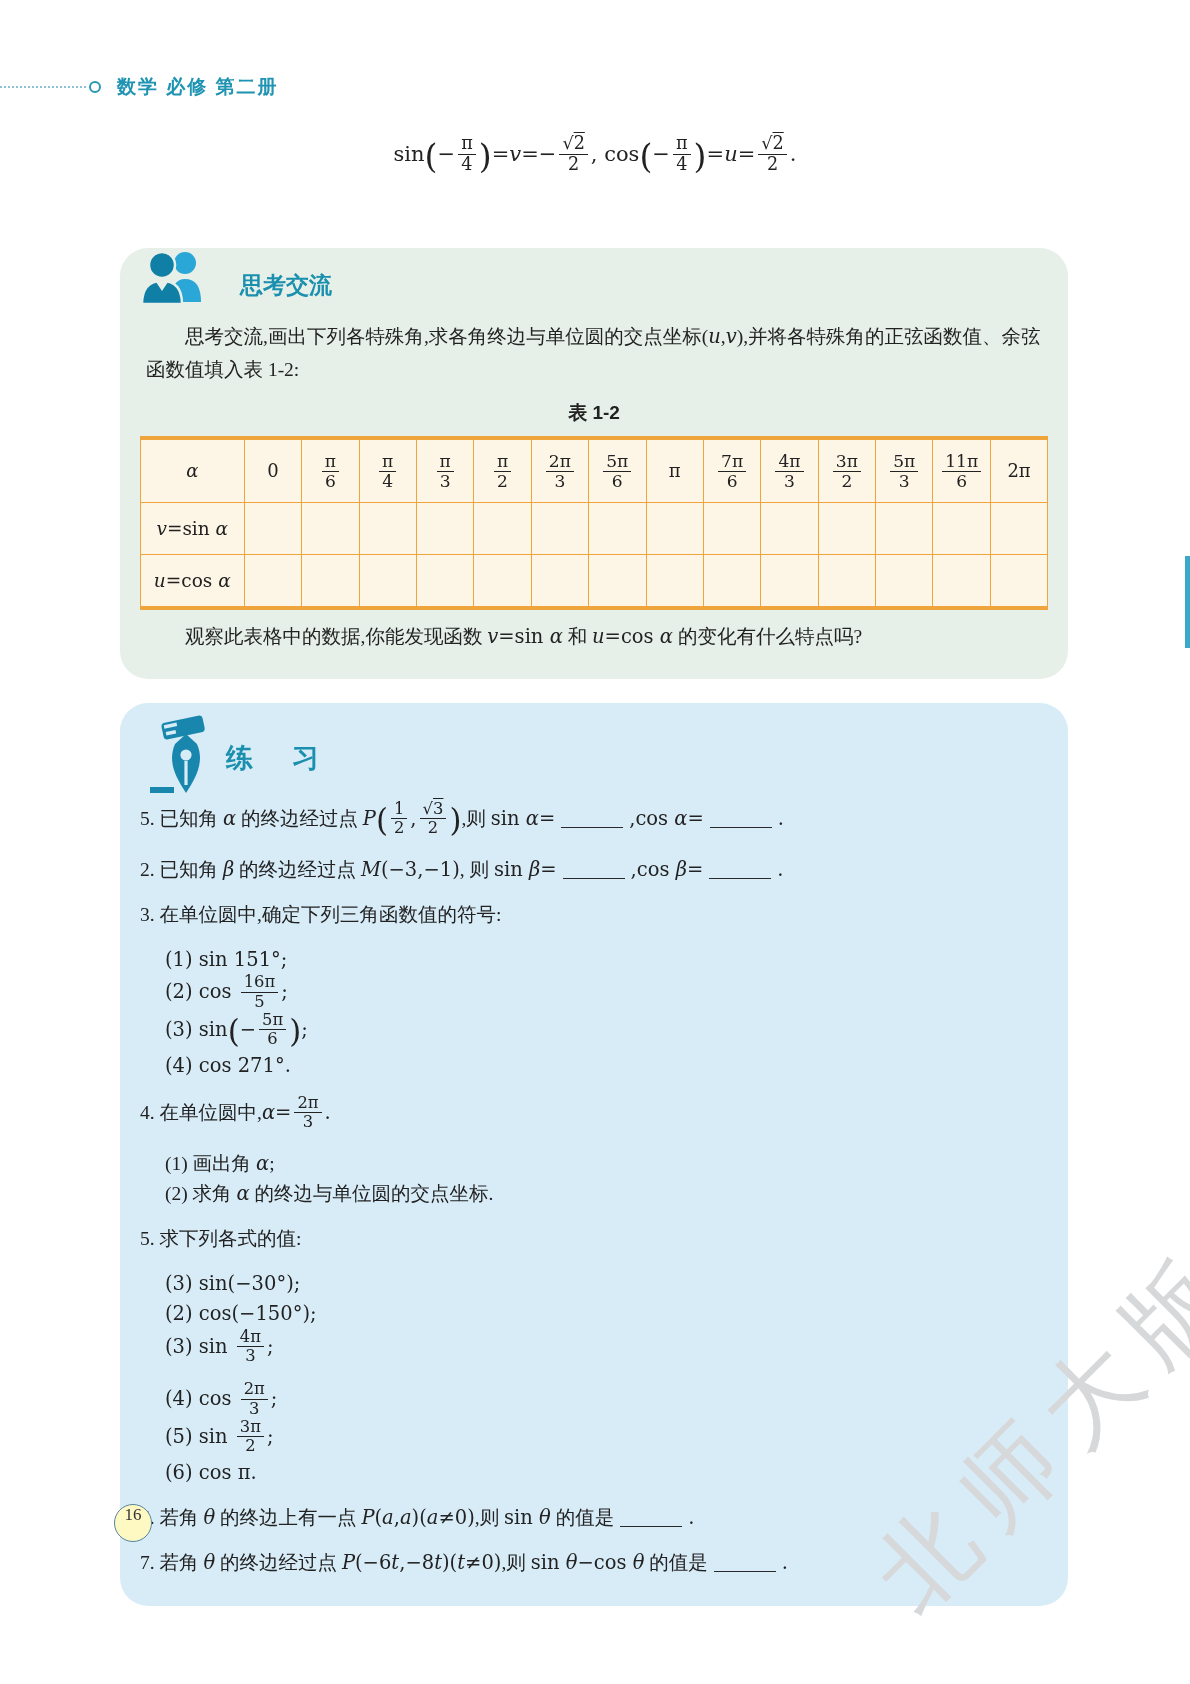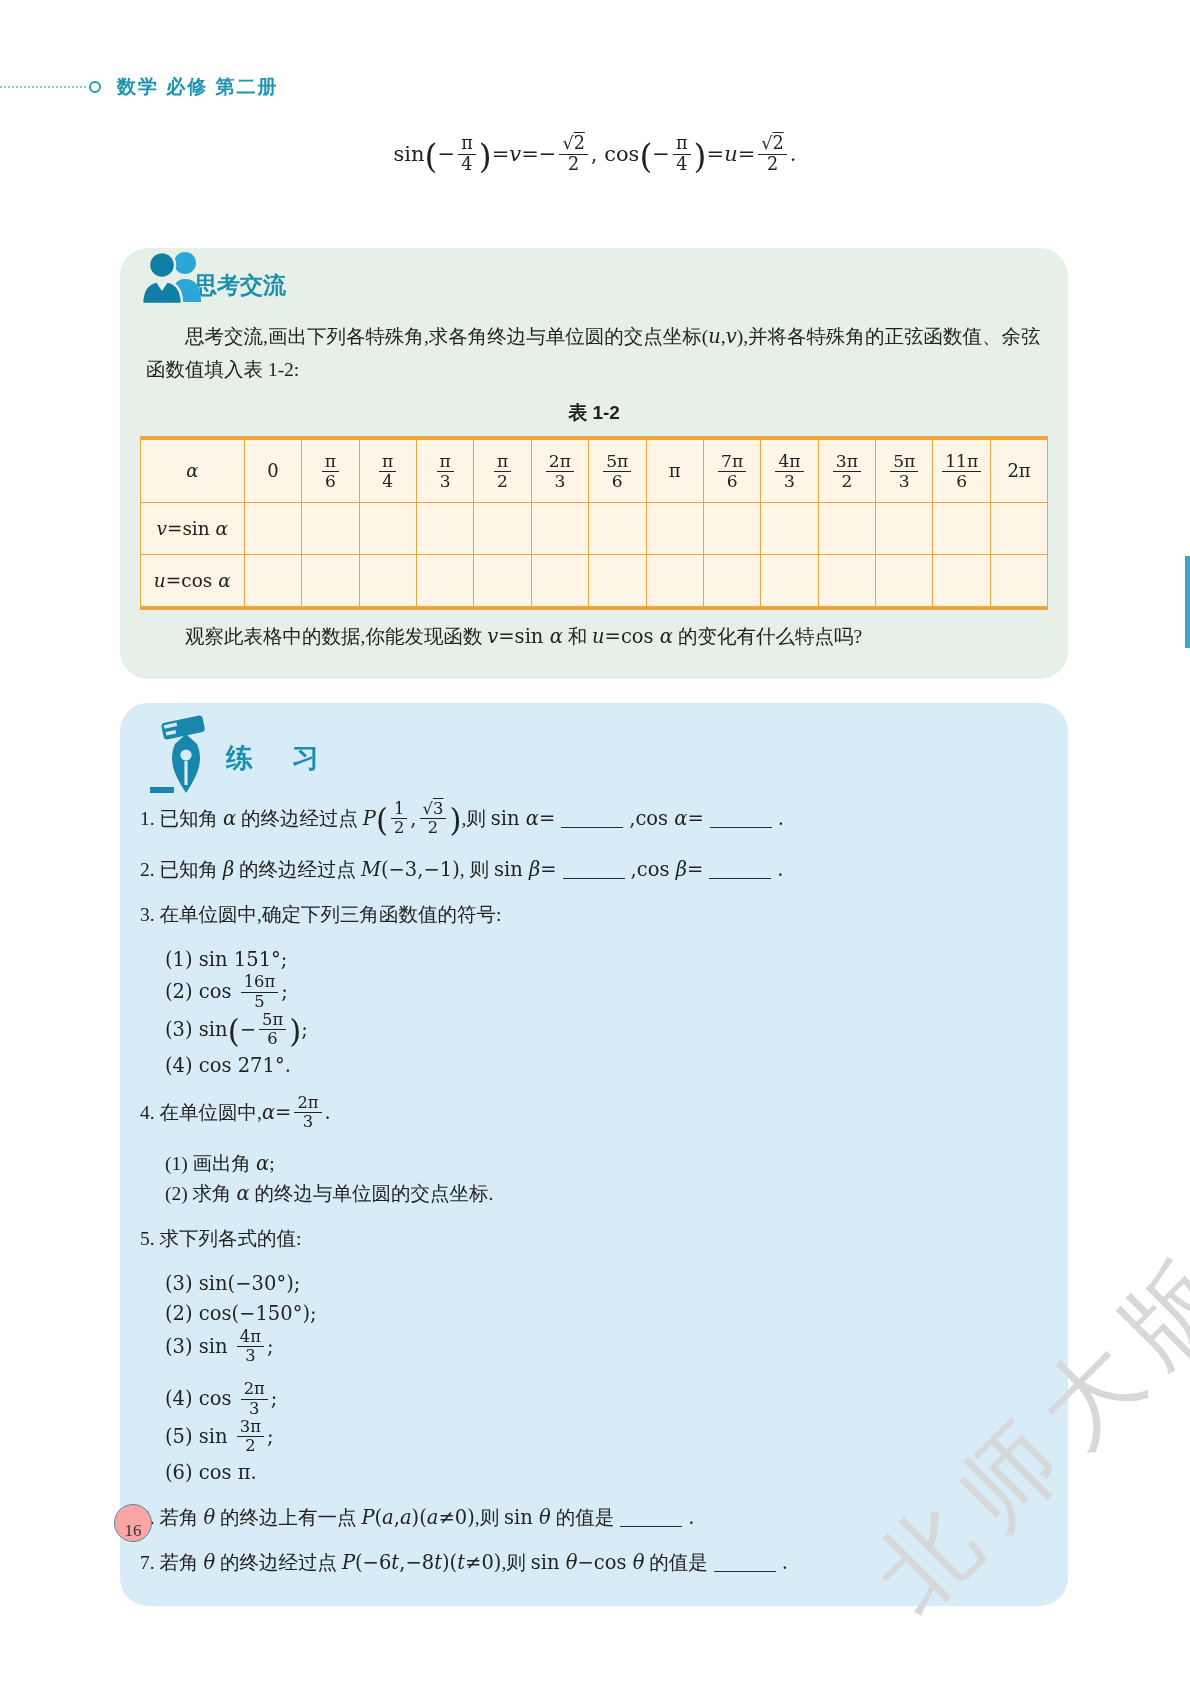--- a/index.html
+++ b/index.html
@@ -15,21 +15,21 @@
               font-size:19px;color:#1f93b2;letter-spacing:2px;}
 
   
   .formula{position:absolute;top:136px;left:0;width:100%;text-align:center;font-size:21px;}
 
   
   .box{position:absolute;left:120px;width:948px;border-radius:28px;}
   .think{top:248px;background:#e6f0e9;padding:12px 0 26px;}
   .practice{top:703px;background:#d8ecf8;padding:26px 0 28px;}
   .box-head{position:relative;height:50px;display:flex;align-items:center;}
-  .think .box-head{padding-left:74px;}
+  .think .box-head{padding-left:120px;}
   .practice .box-head{padding-left:106px;height:58px;}
   .box-icon{position:absolute;left:20px;top:-12px;}
   .practice .box-icon{left:28px;top:-18px;}
   .box-title{font-family:"Liberation Sans",sans-serif;font-weight:bold;font-size:23px;color:#1a8fae;}
   .practice .box-title{font-size:27px;letter-spacing:6px;}
 
   .para{margin:10px 26px 0 26px;font-size:19.5px;line-height:1.7;text-indent:2em;}
 
   .tbl-title{text-align:center;font-weight:bold;font-size:19px;margin-top:14px;
              font-family:"Liberation Sans",sans-serif;color:#222;}
@@ -64,22 +64,22 @@
         font-family:"DejaVu Serif",serif;}
   .frac .num{border-bottom:1.4px solid #222;padding:0 3px;}
   .frac .den{padding:0 3px;}
   .grid .frac{font-size:0.95em;top:0;}
   .ovl{text-decoration:overline;}
   .blank{display:inline-block;width:62px;height:1em;border-bottom:1.8px solid #2a2a2a;
          margin:0 6px;vertical-align:-3px;}
 
   
   .pageno{position:absolute;left:114px;top:1504px;width:36px;height:36px;border:1.6px solid #57859b;
-          border-radius:50%;display:flex;align-items:flex-end;justify-content:center;
-          font-size:17px;color:#333;background:#fca5a5;}
+          border-radius:50%;display:flex;align-items:flex-start;justify-content:center;
+          font-size:17px;color:#333;background:#fef9c3;}
   .watermark{position:absolute;left:848px;top:1548px;transform:rotate(-45deg);
              transform-origin:0 0;font-size:96px;letter-spacing:20px;color:#d6d8da;
              white-space:nowrap;font-family:"Liberation Serif",serif;z-index:0;}
   .edge{position:absolute;right:0;top:556px;width:5px;height:92px;background:#3aa8c8;}
 </style>
 </head>
 <body>
 
 <div class="page">
 
@@ -235,21 +235,21 @@
           <rect x="18" y="20" width="10" height="3.6" fill="#d8ecf8" transform="rotate(-12 23 22)"></rect>
           <path d="M38 82 C26 64 20 49 27 33 L38 23 L49 33 C56 49 50 64 38 82 Z" fill="#1886ad"></path>
           <circle cx="38" cy="44" r="5.6" fill="#d8ecf8"></circle>
           <rect x="36.4" y="50" width="3.2" height="24" fill="#d8ecf8"></rect>
           <rect x="2" y="76" width="24" height="6" fill="#1886ad"></rect>
         </svg>
       </span>
       <span class="box-title">练　习</span>
     </div>
 
-    <div class="ex"><span class="c">1. 已知角 </span><span class="i">α</span><span class="c"> 的终边经过点 </span><span class="i">P</span><span class="lp">(</span><span class="frac">
+    <div class="ex"><span class="c">5. 已知角 </span><span class="i">α</span><span class="c"> 的终边经过点 </span><span class="i">P</span><span class="lp">(</span><span class="frac">
           <span class="num">1</span>
           <span class="den">2</span>
         </span><span class="m">,</span><span class="frac">
           <span class="num"><span>√</span><span class="ovl">3</span></span>
           <span class="den">2</span>
         </span><span class="rp">)</span><span class="c">,则 </span><span class="m">sin </span><span class="i">α</span><span class="m">=</span><span class="blank"></span><span class="m">,cos </span><span class="i">α</span><span class="m">=</span><span class="blank"></span><span class="m">.</span></div>
     <div class="ex"><span class="c">2. 已知角 </span><span class="i">β</span><span class="c"> 的终边经过点 </span><span class="i">M</span><span class="m">(−3,−1)</span><span class="c">, 则 </span><span class="m">sin </span><span class="i">β</span><span class="m">=</span><span class="blank"></span><span class="m">,cos </span><span class="i">β</span><span class="m">=</span><span class="blank"></span><span class="m">.</span></div>
     <div class="ex"><span class="c">3. 在单位圆中,确定下列三角函数值的符号:</span></div>
     <div class="sub-row row4">
       <div class="itm"><span class="m">(1) sin 151°;</span></div>

